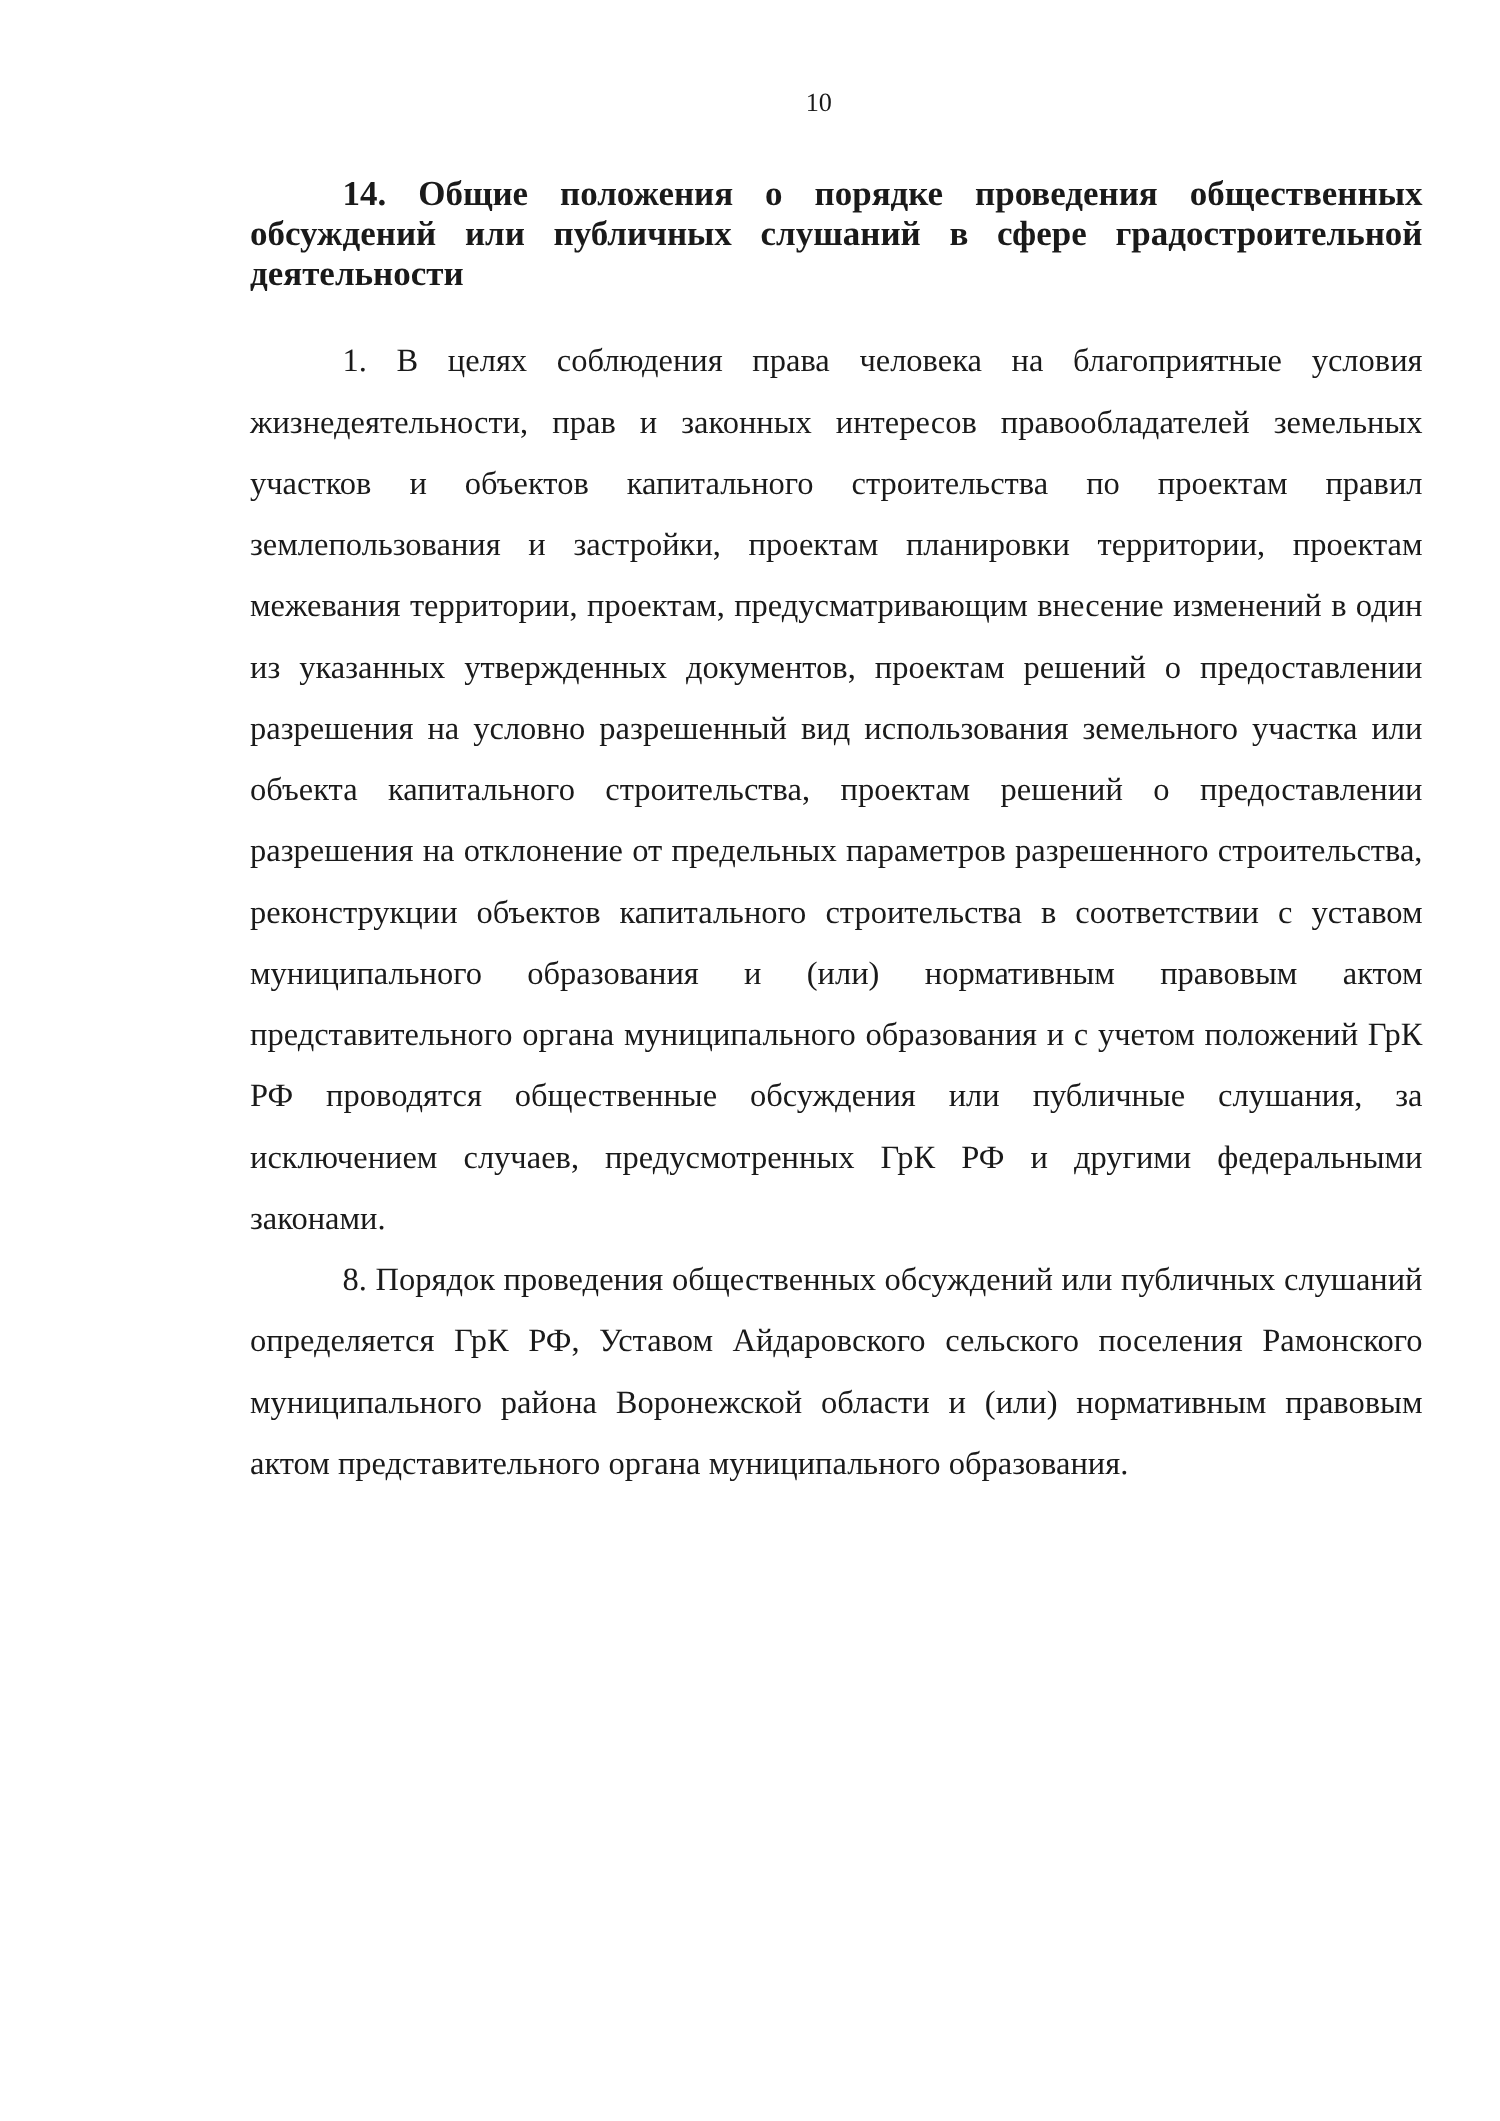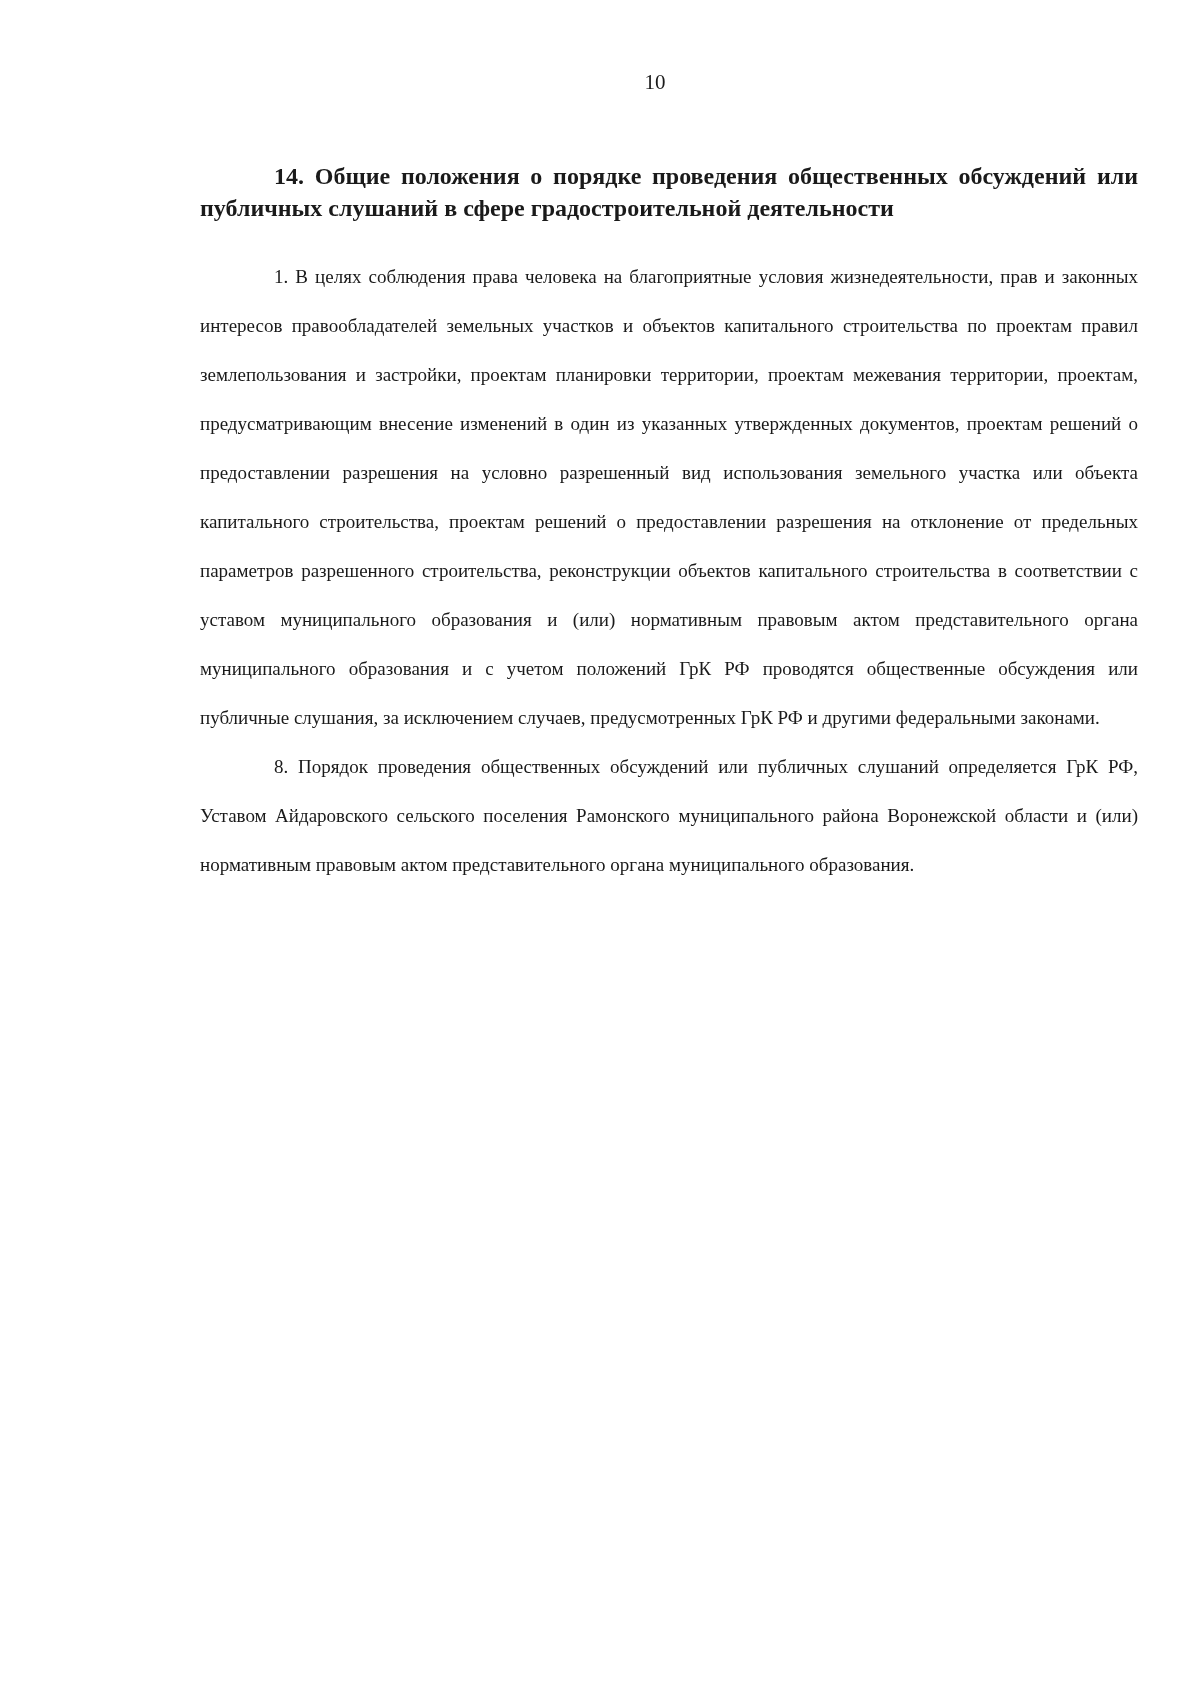--- a/index.html
+++ b/index.html
@@ -1,23 +1,23 @@
 <!DOCTYPE html>
 <html><head>
 <meta charset="utf-8">
 <style>
   html, body { margin:0; padding:0; background:#ffffff; }
   body { width:1200px; height:1697px; position:relative; overflow:hidden;
          font-family:"Liberation Serif", "DejaVu Serif", serif; color:#1a1a1a; }
   .page-number { position:absolute; top:70px; left:0; width:1310px; text-align:center; font-size:21px; }
   .content { position:absolute; left:200px; top:126px; width:938px; }
   .section-title { text-align:center; font-weight:bold; font-size:24px; line-height:34px; margin:0; }
-  .subsection-title { font-weight:bold; font-size:24px; line-height:32px; text-align:justify;
-                      text-indent:74px; margin:34px 0 0 0; }
-  .paragraph { font-size:19px; line-height:49px; text-align:justify; text-indent:74px; margin:0; }
+  .subsection-title { font-weight:bold; font-size:28px; line-height:32px; text-align:justify;
+                      text-indent:74px; margin:14px 0 0 0; }
+  .paragraph { font-size:26px; line-height:49px; text-align:justify; text-indent:74px; margin:0; }
   .paragraph.first { margin-top:28px; }
 </style>
 </head>
 <body>
 
 <div class="page-number">10</div>
 
 <div class="content">
 
   <h2 class="subsection-title">14. Общие положения о порядке проведения общественных обсуждений или публичных слушаний в сфере градостроительной деятельности</h2>

